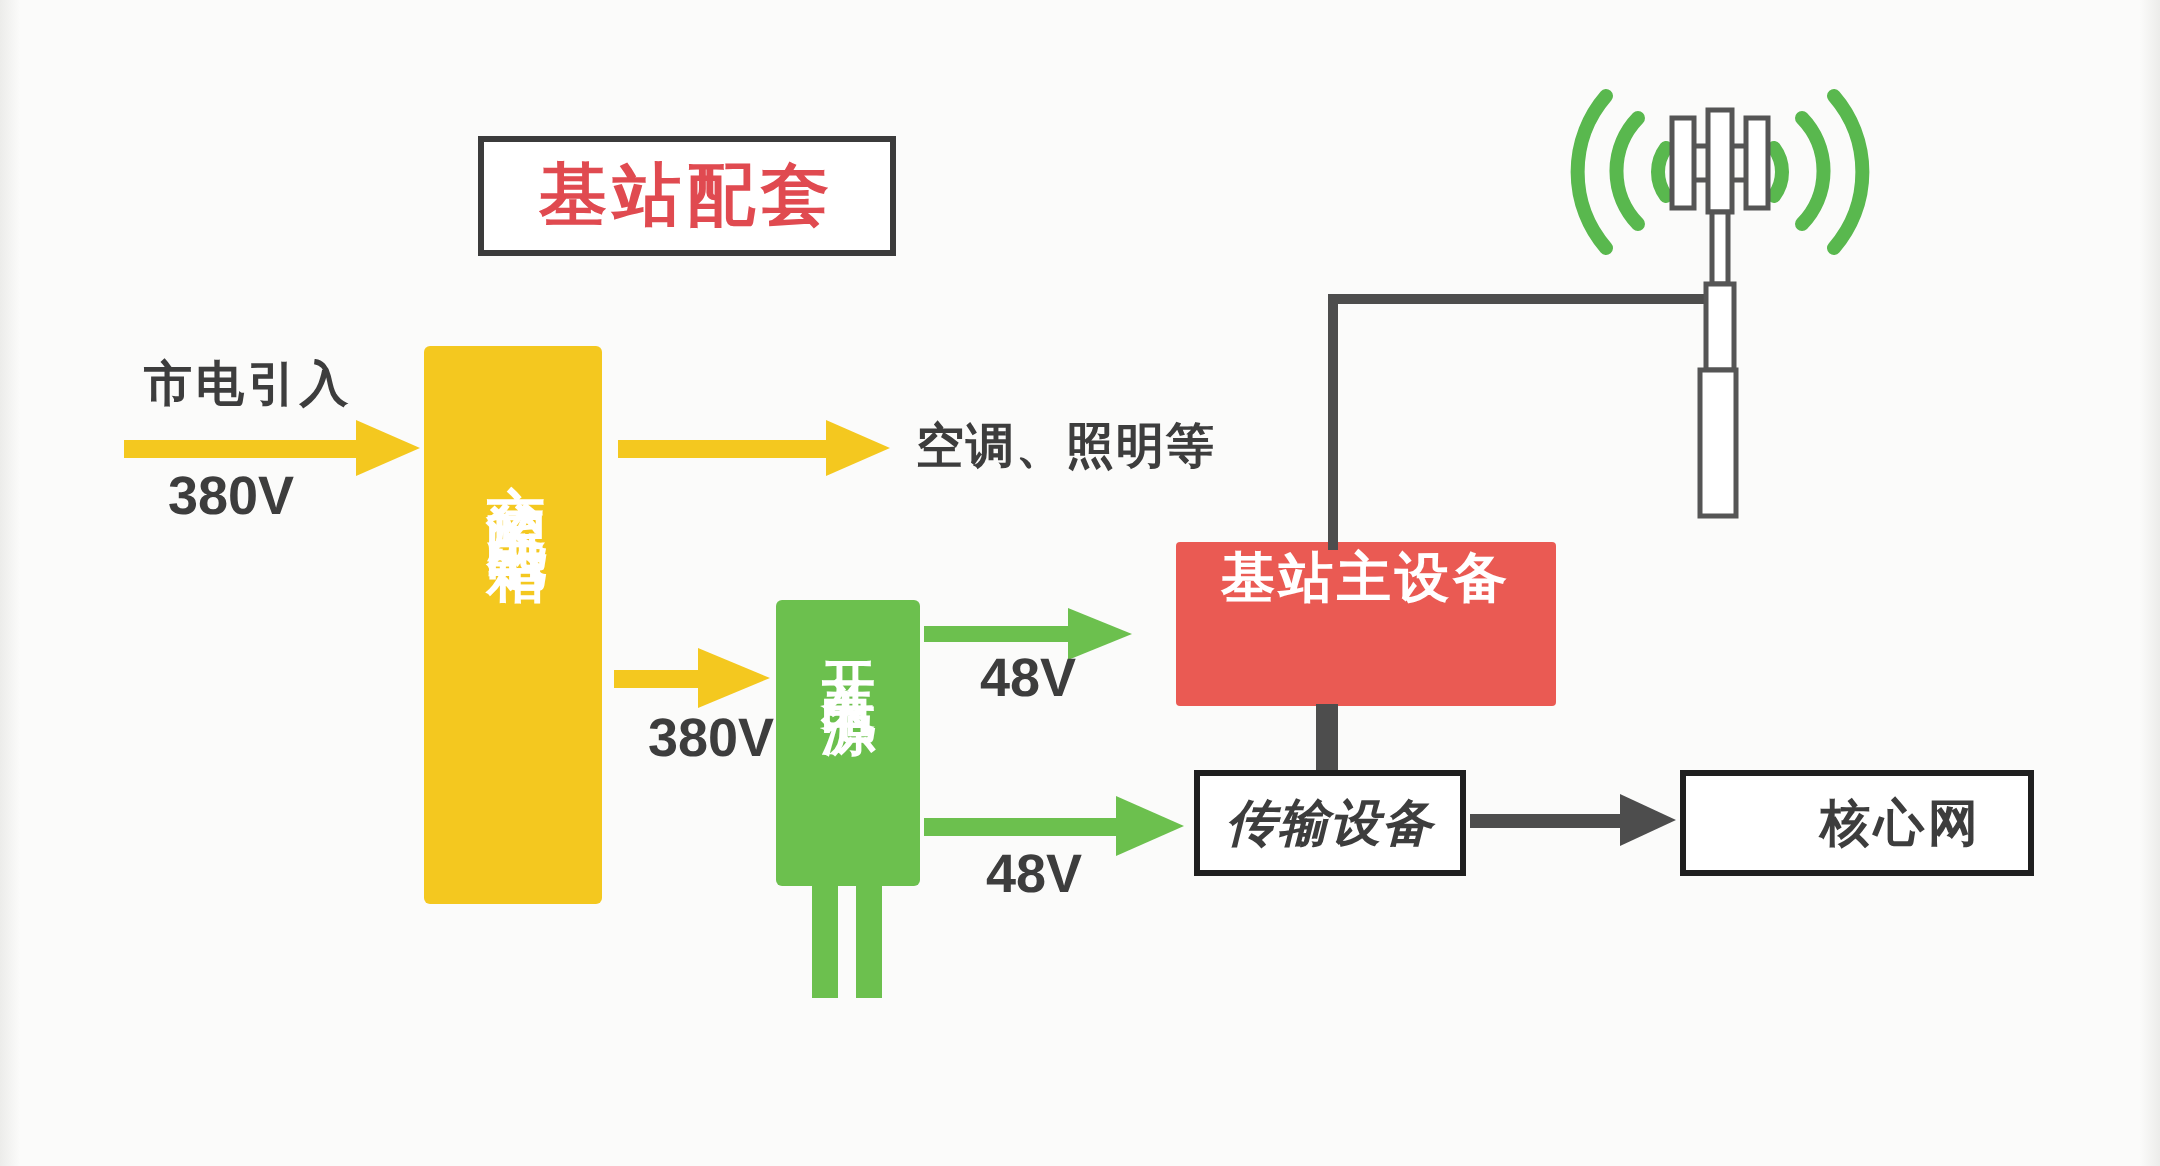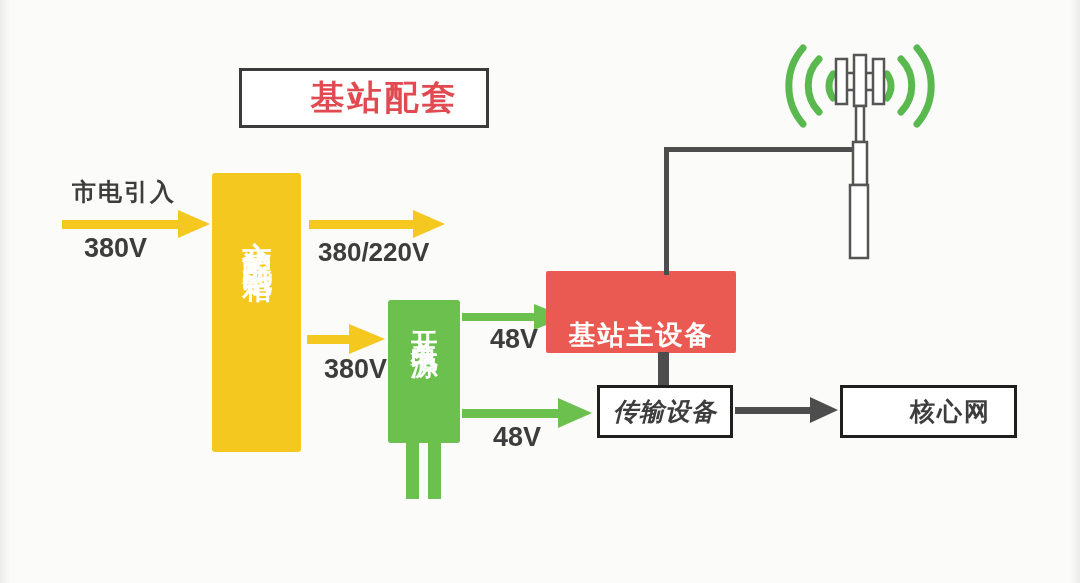--- a/index.html
+++ b/index.html
@@ -34,21 +34,21 @@
   }
   #banner-text{
     color:#ffffff;font-weight:900;font-size:37px;letter-spacing:1px;white-space:nowrap;
   }
 </style>
 </head>
 <body>
 
 <div id="stage">
 
-  <div class="abs box-outline" style="left:239px;top:68px;width:203px;height:54px;border-color:#3b3b3b;padding-left:41px;">
+  <div class="abs box-outline" style="left:239px;top:68px;width:203px;height:54px;border-color:#3b3b3b;">
     <span style="color:#e04a50;font-size:34px;letter-spacing:3px;">基站配套</span>
   </div>
 
   <div class="abs lbl" style="left:72px;top:176px;font-size:24px;letter-spacing:2px;">市电引入</div>
 
   <div class="abs" style="left:62px;top:210px;width:148px;height:28px;">
     <div class="shaft yellow-bg" style="left:0;top:10px;width:118px;height:9px;"></div>
     <div class="tri" style="left:116px;top:0;border-top:14px solid transparent;border-bottom:14px solid transparent;border-left:32px solid #f4c81f;"></div>
   </div>
 
@@ -56,42 +56,42 @@
 
   <div class="abs fill-box yellow-bg" style="left:212px;top:173px;width:89px;height:279px;padding-top:44px;box-sizing:border-box;">
     <span class="vtext" style="font-size:30px;letter-spacing:8px;">交流配电箱</span>
   </div>
 
   <div class="abs" style="left:309px;top:210px;width:136px;height:28px;">
     <div class="shaft yellow-bg" style="left:0;top:10px;width:106px;height:9px;"></div>
     <div class="tri" style="left:104px;top:0;border-top:14px solid transparent;border-bottom:14px solid transparent;border-left:32px solid #f4c81f;"></div>
   </div>
 
+  <div class="abs lbl" style="left:458px;top:207px;font-size:24px;letter-spacing:1px;">空调、照明等</div>
 
-  <div class="abs lbl" style="left:318px;top:237px;font-size:26px;">380/220V</div>
 
   <div class="abs" style="left:307px;top:324px;width:78px;height:30px;">
     <div class="shaft yellow-bg" style="left:0;top:11px;width:46px;height:9px;"></div>
     <div class="tri" style="left:42px;top:0;border-top:15px solid transparent;border-bottom:15px solid transparent;border-left:36px solid #f4c81f;"></div>
   </div>
 
   <div class="abs lbl" style="left:324px;top:354px;font-size:27px;">380V</div>
 
   <div class="abs fill-box green-bg" style="left:388px;top:300px;width:72px;height:143px;padding-top:9px;box-sizing:border-box;">
     <span class="vtext" style="font-size:27px;letter-spacing:7px;">开关电源</span>
   </div>
 
   <div class="abs" style="left:462px;top:304px;width:104px;height:26px;">
     <div class="shaft green-bg" style="left:0;top:9px;width:74px;height:8px;"></div>
     <div class="tri" style="left:72px;top:0;border-top:13px solid transparent;border-bottom:13px solid transparent;border-left:32px solid #6cc04e;"></div>
   </div>
 
   <div class="abs lbl" style="left:490px;top:324px;font-size:27px;">48V</div>
 
-  <div class="abs fill-box" style="left:546px;top:271px;width:190px;height:82px;background:#ea5a53;align-items:flex-end;border-radius:2px;">
+  <div class="abs fill-box" style="left:588px;top:271px;width:190px;height:82px;background:#ea5a53;align-items:flex-start;border-radius:2px;">
     <span style="font-size:27px;letter-spacing:2px;">基站主设备</span>
   </div>
 
   <div class="abs dark-bg" style="left:664px;top:147px;width:194px;height:5px;"></div>
   <div class="abs dark-bg" style="left:664px;top:147px;width:5px;height:128px;"></div>
 
   <svg class="abs" style="left:755px;top:28px;" width="210" height="232" viewBox="0 0 210 232">
     <g stroke="#59b84e" stroke-width="7" fill="none" stroke-linecap="round">
       <path d="M 78 46 A 20 20 0 0 0 78 70"></path>
       <path d="M 64 31 A 38 38 0 0 0 64 84"></path>

